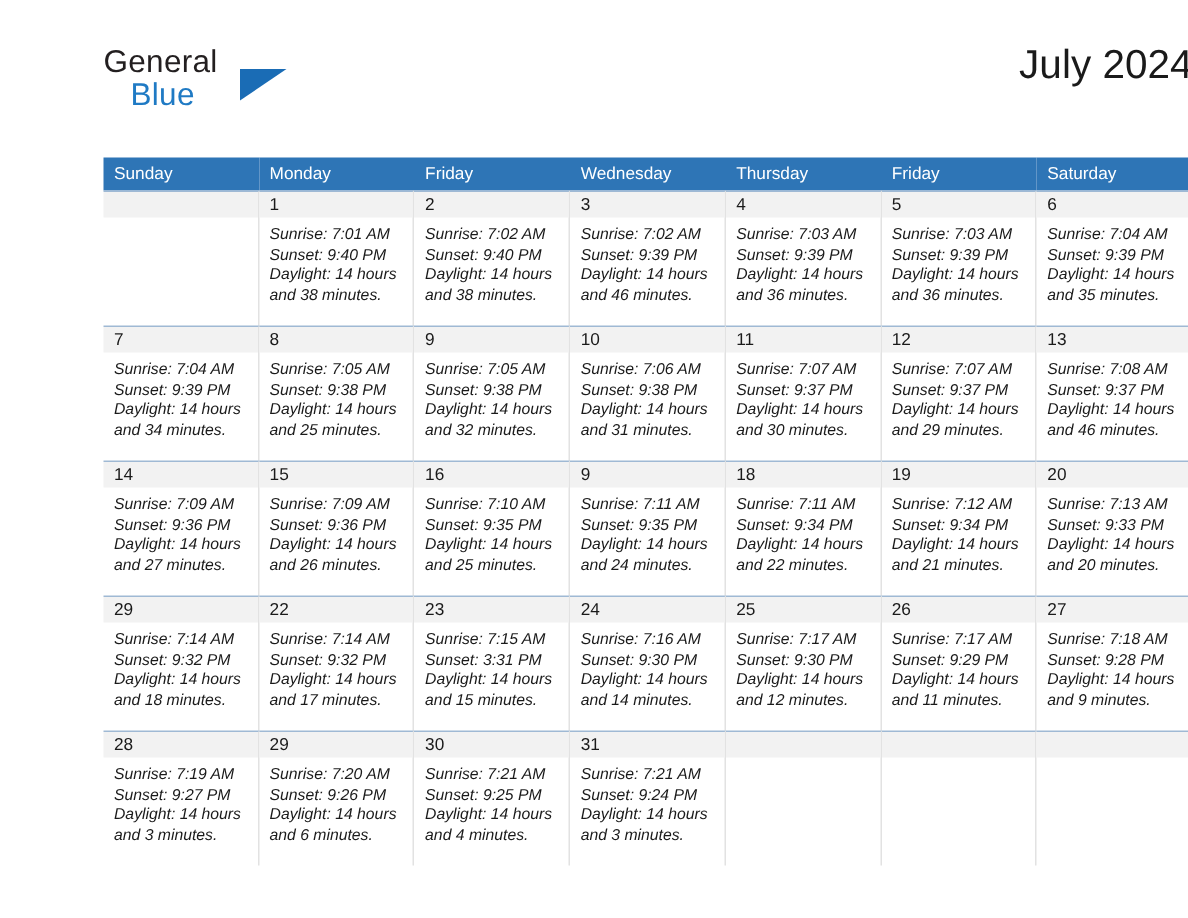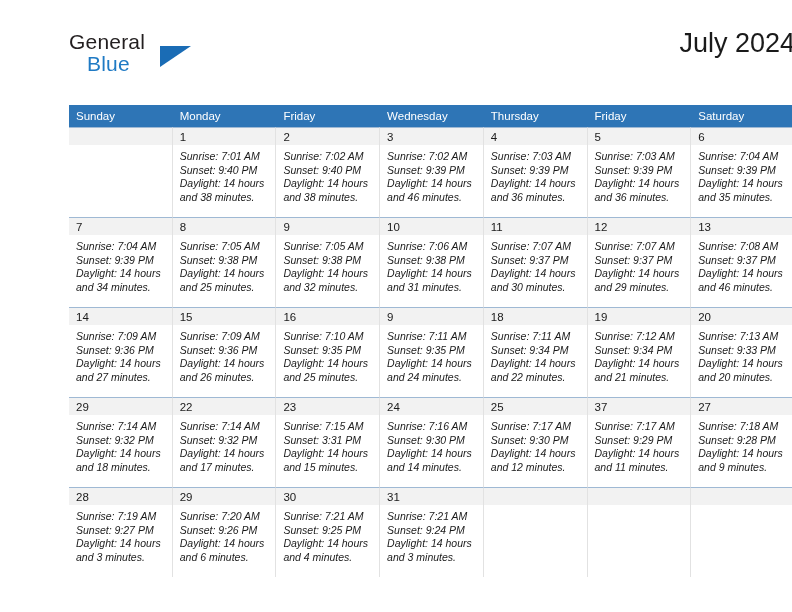--- a/index.html
+++ b/index.html
@@ -457,21 +457,21 @@
               <div class="detail">
                 <div>Sunrise: 7:17 AM</div>
                 <div>Sunset: 9:30 PM</div>
                 <div>Daylight: 14 hours</div>
                 <div>and 12 minutes.</div>
               </div>
             </div>
           </td>
           <td>
             <div class="cell">
-              <div class="daynum-bar">37</div>
+              <div class="daynum-bar">26</div>
               <div class="detail">
                 <div>Sunrise: 7:17 AM</div>
                 <div>Sunset: 9:29 PM</div>
                 <div>Daylight: 14 hours</div>
                 <div>and 11 minutes.</div>
               </div>
             </div>
           </td>
           <td>
             <div class="cell last-col">

